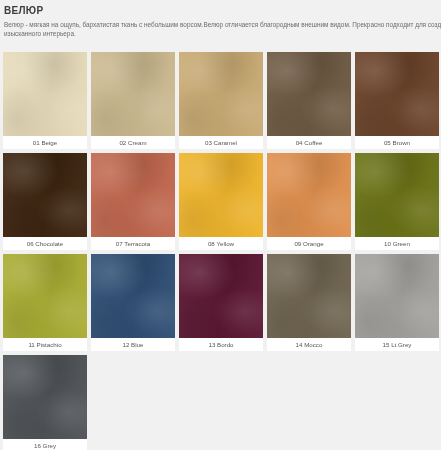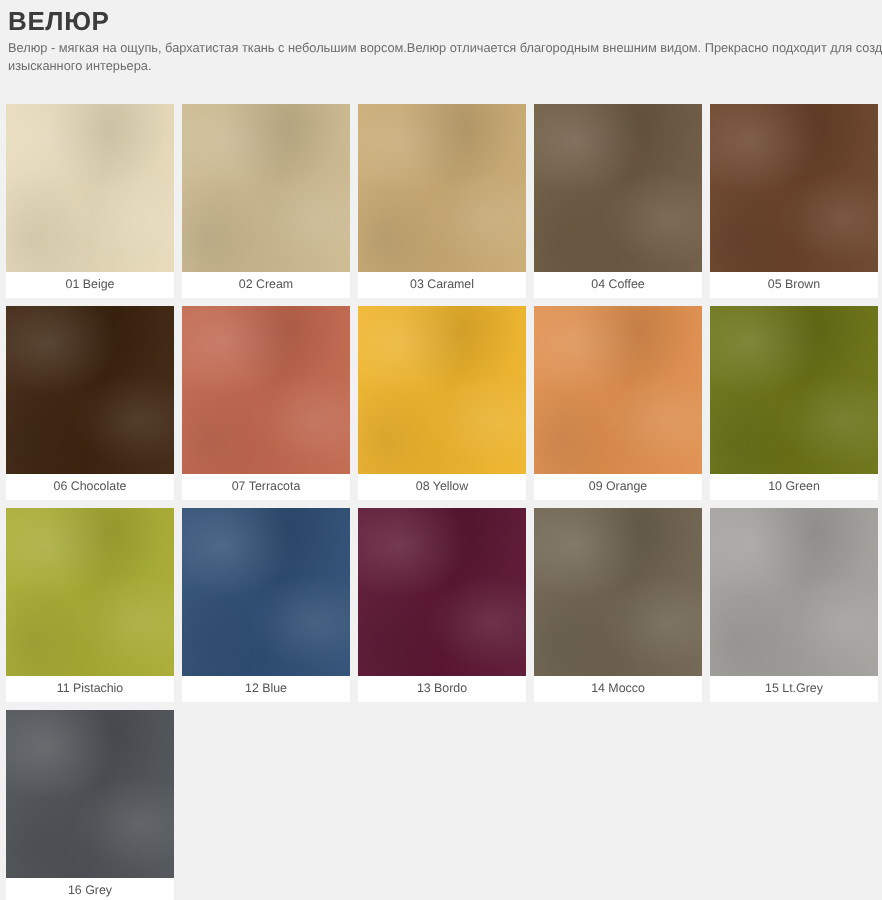--- a/index.html
+++ b/index.html
@@ -22,21 +22,21 @@
     height: 450px;
     box-sizing: border-box;
     padding: 0;
   }
 
   
   .header {
     padding: 5px 4px 0 4px;
   }
   .title {
-    font-size: 13px;
+    font-size: 10px;
     font-weight: bold;
     color: #3c3c3c;
     letter-spacing: 0.3px;
     line-height: 12px;
     margin: 0 0 3px 0;
   }
   .desc {
     font-size: 6.4px;
     line-height: 9px;
     color: #6d6d6d;

